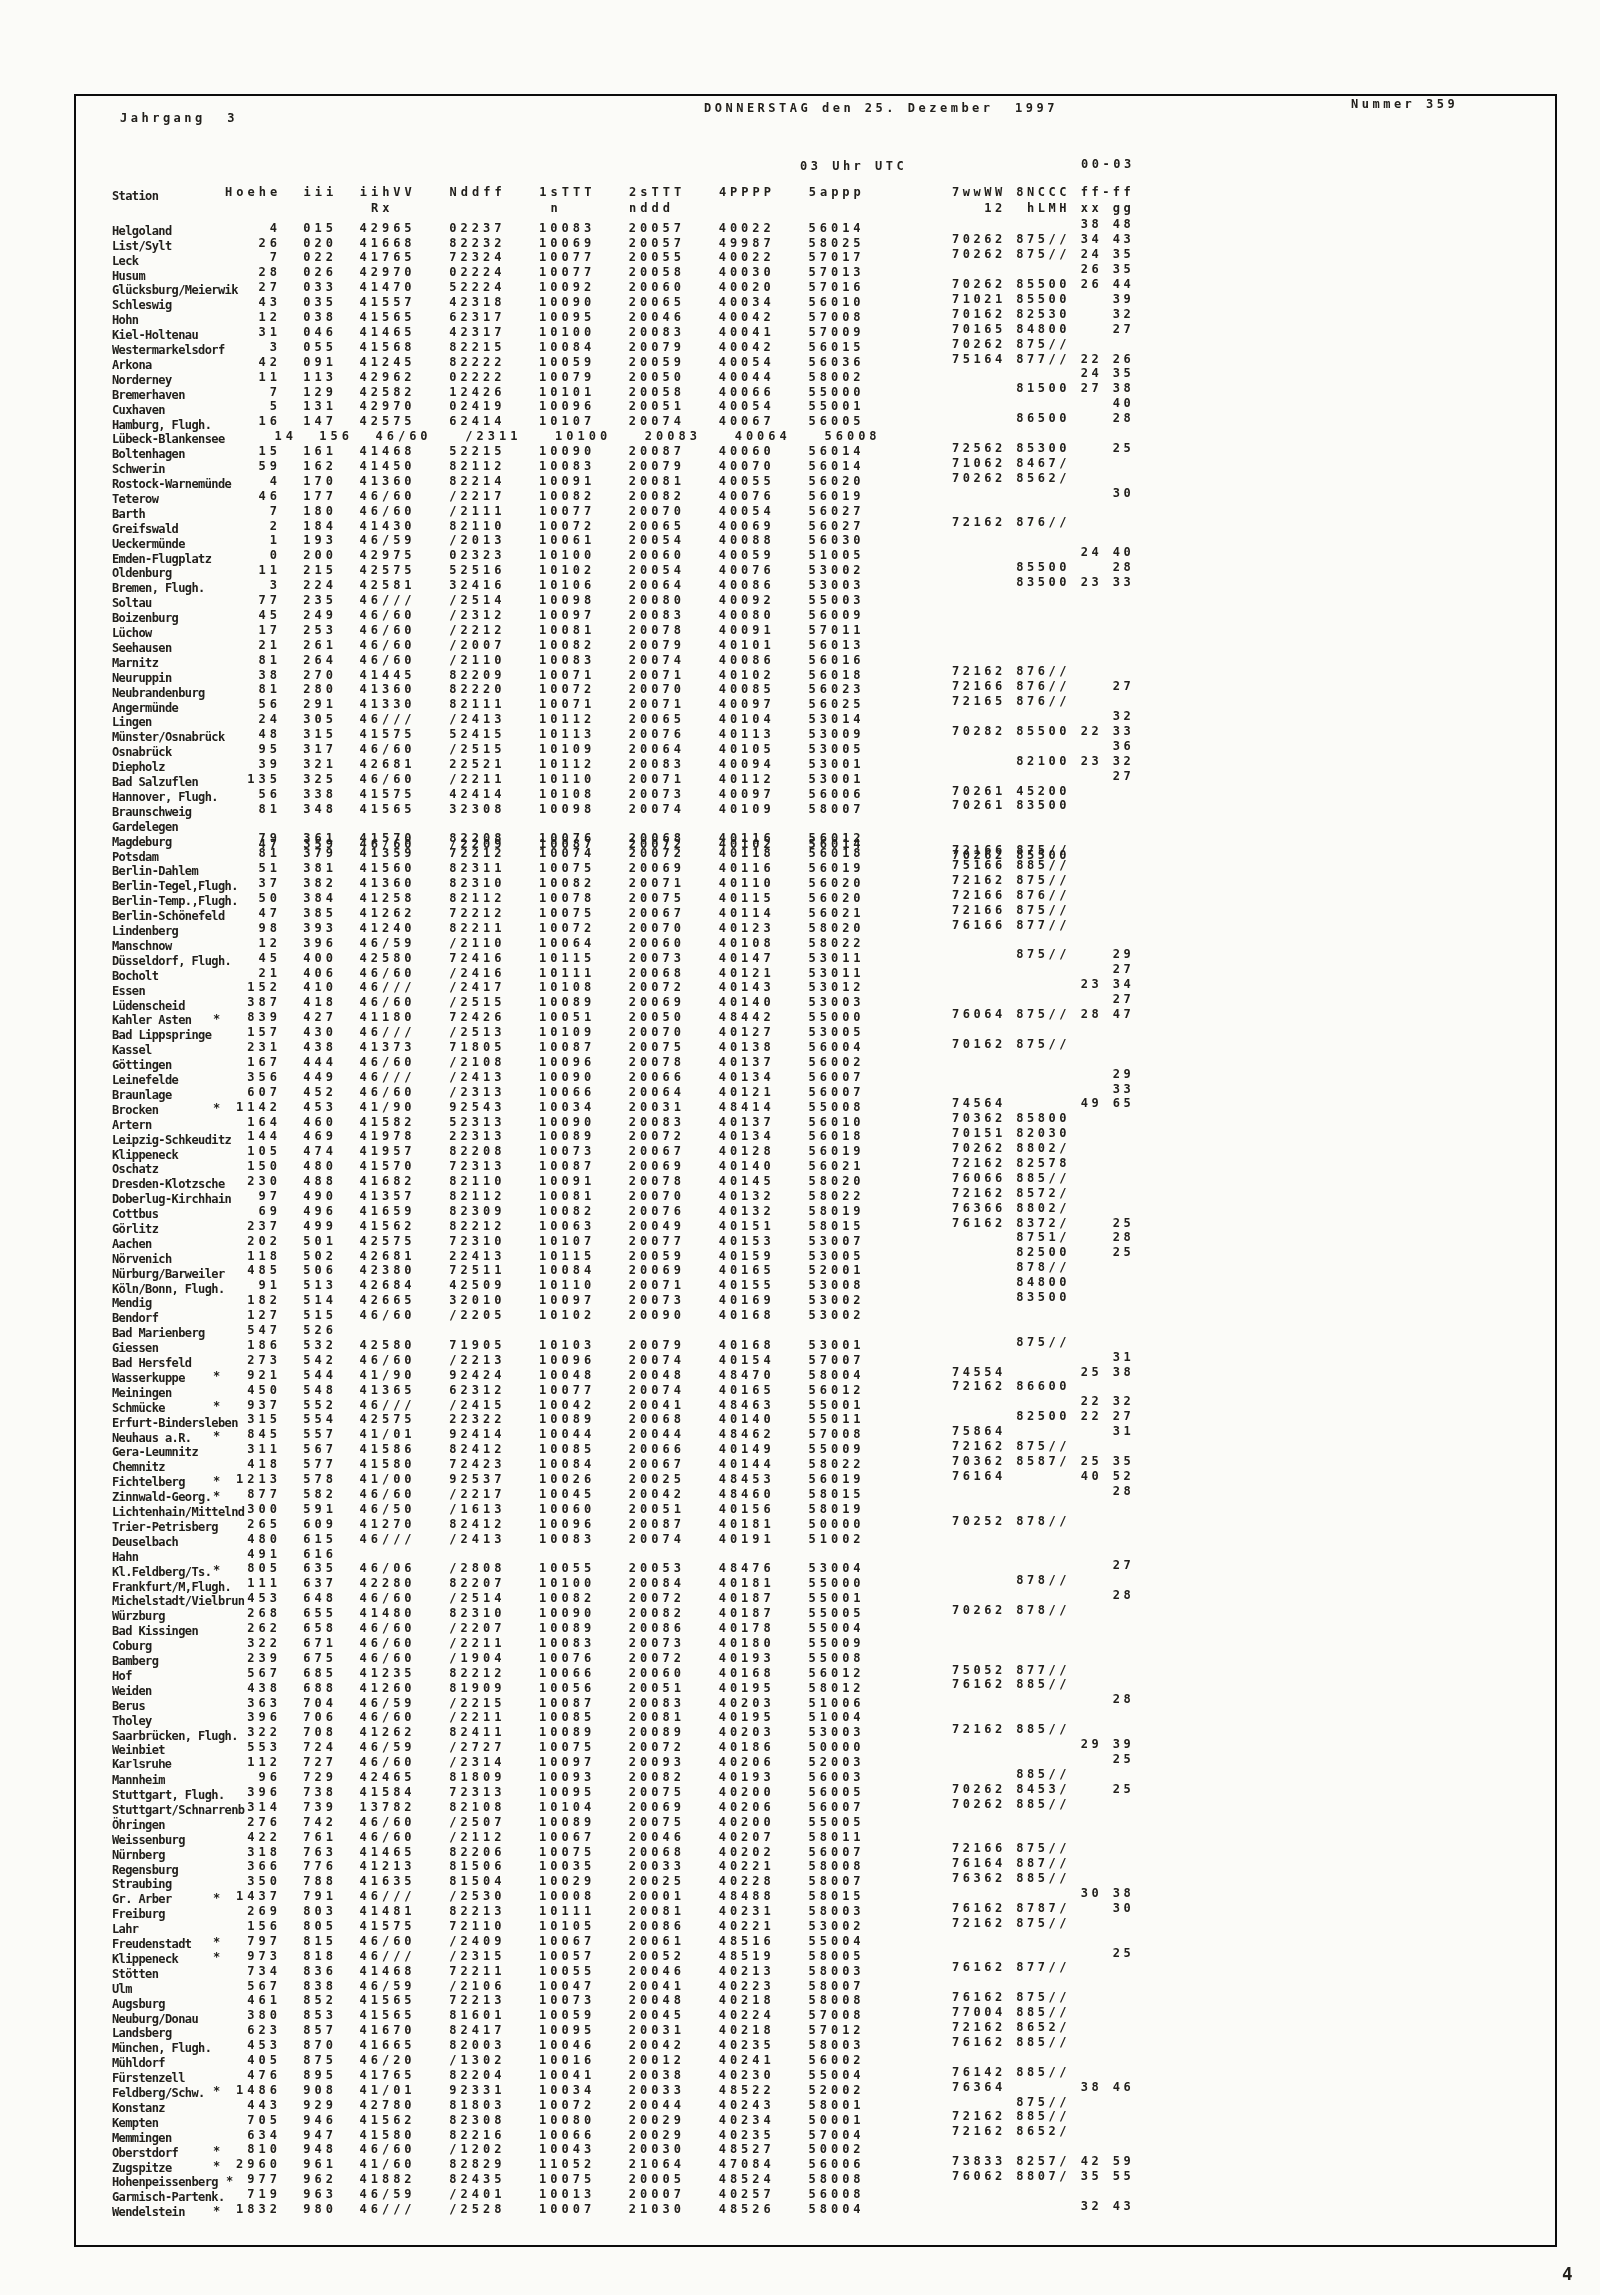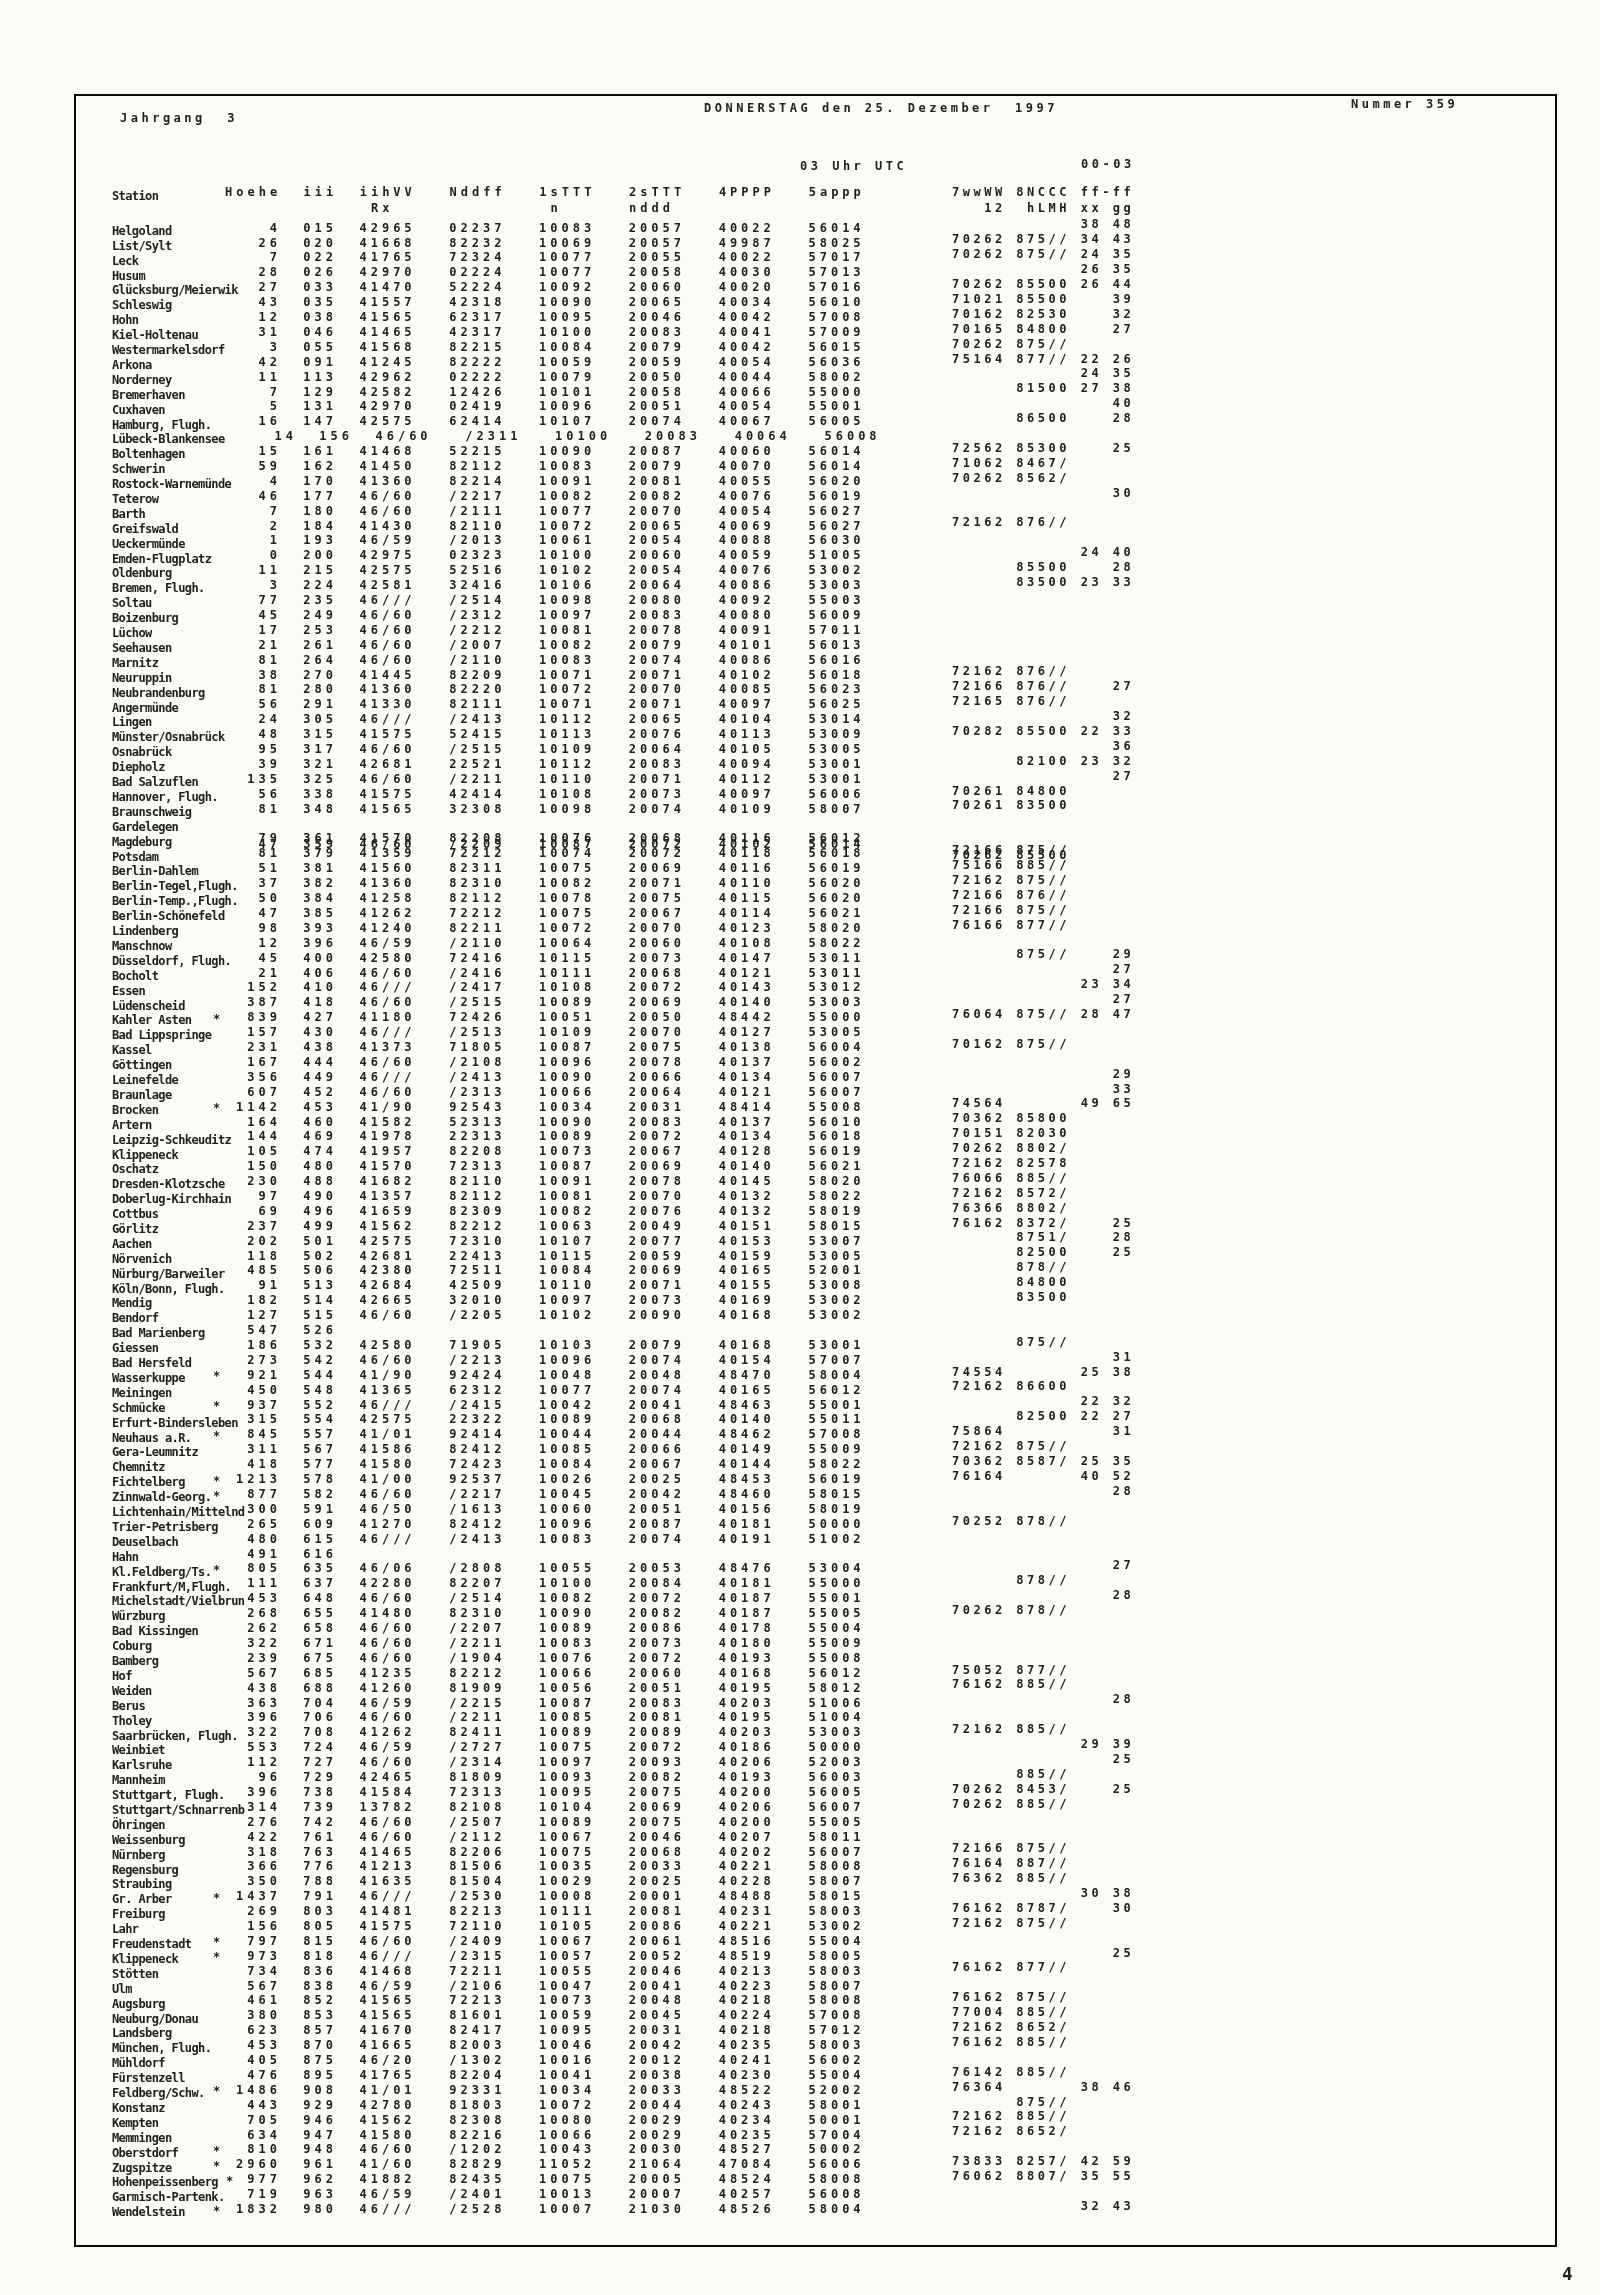--- a/index.html
+++ b/index.html
@@ -134,21 +134,21 @@
       <div class="txt t-num" style="left: 236px; top: 743px;">  95  317  46/60   /2515   10109   20064   40105   53005</div>
       <div class="txt t-right" style="left: 952px; top: 740px;">               36</div>
       <div class="txt t-st" style="left: 112px; top: 761px;">Diepholz</div>
       <div class="txt t-num" style="left: 236px; top: 758px;">  39  321  42681   22521   10112   20083   40094   53001</div>
       <div class="txt t-right" style="left: 952px; top: 755px;">      82100 23 32</div>
       <div class="txt t-st" style="left: 112px; top: 776px;">Bad Salzuflen</div>
       <div class="txt t-num" style="left: 236px; top: 773px;"> 135  325  46/60   /2211   10110   20071   40112   53001</div>
       <div class="txt t-right" style="left: 952px; top: 770px;">               27</div>
       <div class="txt t-st" style="left: 112px; top: 791px;">Hannover, Flugh.</div>
       <div class="txt t-num" style="left: 236px; top: 788px;">  56  338  41575   42414   10108   20073   40097   56006</div>
-      <div class="txt t-right" style="left: 952px; top: 785px;">70261 84800      </div>
+      <div class="txt t-right" style="left: 952px; top: 785px;">70261 45200      </div>
       <div class="txt t-st" style="left: 112px; top: 806px;">Braunschweig</div>
       <div class="txt t-num" style="left: 236px; top: 803px;">  81  348  41565   32308   10098   20074   40109   58007</div>
       <div class="txt t-right" style="left: 952px; top: 799px;">70261 83500      </div>
       <div class="txt t-st" style="left: 112px; top: 821px;">Gardelegen</div>
       <div class="txt t-num" style="left: 236px; top: 838px;">  47  359  46/60   /2209   10087   20072   40102   56014</div>
       <div class="txt t-st" style="left: 112px; top: 836px;">Magdeburg</div>
       <div class="txt t-num" style="left: 236px; top: 832px;">  79  361  41570   82208   10076   20068   40116   56012</div>
       <div class="txt t-right" style="left: 952px; top: 829px; margin-top: 20px;">70262 85500      </div>
       <div class="txt t-st" style="left: 112px; top: 851px;">Potsdam</div>
       <div class="txt t-num" style="left: 236px; top: 847px;">  81  379  41359   72212   10074   20072   40118   56018</div>
@@ -322,21 +322,21 @@
       <div class="txt t-num" style="left: 236px; top: 1697px;"> 363  704  46/59   /2215   10087   20083   40203   51006</div>
       <div class="txt t-right" style="left: 952px; top: 1693px;">               28</div>
       <div class="txt t-st" style="left: 112px; top: 1715px;">Tholey</div>
       <div class="txt t-num" style="left: 236px; top: 1711px;"> 396  706  46/60   /2211   10085   20081   40195   51004</div>
       <div class="txt t-st" style="left: 112px; top: 1730px;">Saarbrücken, Flugh.</div>
       <div class="txt t-num" style="left: 236px; top: 1726px;"> 322  708  41262   82411   10089   20089   40203   53003</div>
       <div class="txt t-right" style="left: 952px; top: 1723px;">72162 885//      </div>
       <div class="txt t-st" style="left: 112px; top: 1744px;">Weinbiet</div>
       <div class="txt t-num" style="left: 236px; top: 1741px;"> 553  724  46/59   /2727   10075   20072   40186   50000</div>
       <div class="txt t-right" style="left: 952px; top: 1738px;">            29 39</div>
-      <div class="txt t-st" style="left: 112px; top: 1759px;">Karlsruhe</div>
+      <div class="txt t-st" style="left: 112px; top: 1759px; font-family: Liberation Mono, monospace;">Karlsruhe</div>
       <div class="txt t-num" style="left: 236px; top: 1756px;"> 112  727  46/60   /2314   10097   20093   40206   52003</div>
       <div class="txt t-right" style="left: 952px; top: 1753px;">               25</div>
       <div class="txt t-st" style="left: 112px; top: 1774px;">Mannheim</div>
       <div class="txt t-num" style="left: 236px; top: 1771px;">  96  729  42465   81809   10093   20082   40193   56003</div>
       <div class="txt t-right" style="left: 952px; top: 1768px;">      885//      </div>
       <div class="txt t-st" style="left: 112px; top: 1789px;">Stuttgart, Flugh.</div>
       <div class="txt t-num" style="left: 236px; top: 1786px;"> 396  738  41584   72313   10095   20075   40200   56005</div>
       <div class="txt t-right" style="left: 952px; top: 1783px;">70262 8453/    25</div>
       <div class="txt t-st" style="left: 112px; top: 1804px;">Stuttgart/Schnarrenb</div>
       <div class="txt t-num" style="left: 236px; top: 1801px;"> 314  739  13782   82108   10104   20069   40206   56007</div>

